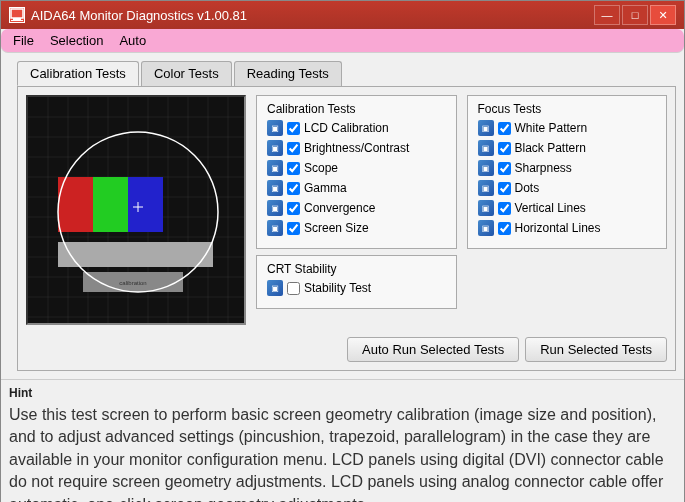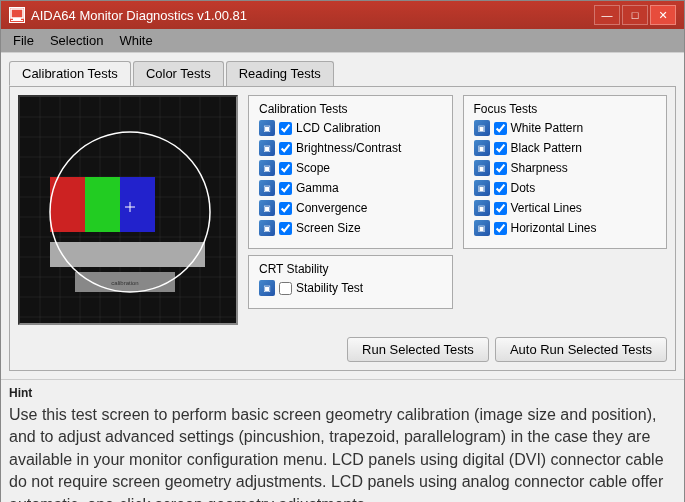--- a/index.html
+++ b/index.html
@@ -60,38 +60,40 @@
       font-size: 11px;
       cursor: pointer;
       display: flex;
       align-items: center;
       justify-content: center;
     }
     .title-btn.close {
       background: #e74c3c;
     }
     .menu-bar {
-      background: #a3a3a3;
+      background: #f9a8d4;
       padding: 2px 4px;
       display: flex;
       gap: 0;
       border-bottom: 1px solid #d0d0d0;
       height: 32px;
       align-items: center;
+      border-radius: 7px;
     }
     .menu-item {
       padding: 2px 8px;
       cursor: pointer;
       font-size: 13px;
     }
     .content {
       flex: 1;
       padding: 8px;
       display: flex;
       flex-direction: column;
+      margin-left: 8px;
     }
     .tabs {
       display: flex;
       gap: 0;
       margin-bottom: 0;
     }
     .tab {
       padding: 4px 12px;
       border: 1px solid #aaa;
       border-bottom: none;
@@ -224,21 +226,21 @@
     <div class="title-bar-buttons">
       <button class="title-btn">—</button>
       <button class="title-btn">□</button>
       <button class="title-btn close">✕</button>
     </div>
   </div>
 
   <div class="menu-bar">
     <span class="menu-item">File</span>
     <span class="menu-item">Selection</span>
-    <span class="menu-item">White</span>
+    <span class="menu-item">Auto</span>
   </div>
 
   <div class="content">
 
     <div class="tabs">
       <div class="tab active">
         <span>Calibration Tests</span>
       </div>
       <div class="tab">
         <span>Color Tests</span>
@@ -378,22 +380,22 @@
                 <input type="checkbox" checked="" style="">
                 <span>Horizontal Lines</span>
               </div>
             </div>
           </div>
 
         </div>
       </div>
 
       <div class="bottom-buttons">
+        <button class="btn">Auto Run Selected Tests</button>
         <button class="btn">Run Selected Tests</button>
-        <button class="btn">Auto Run Selected Tests</button>
       </div>
     </div>
 
   </div>
 
   <div class="hint-area">
     <div class="hint-title">Hint</div>
     <div class="hint-text">Use this test screen to perform basic screen geometry calibration (image size and position), and to adjust advanced settings (pincushion, trapezoid, parallelogram) in the case they are available in your monitor configuration menu. LCD panels using digital (DVI) connector cable do not require screen geometry adjustments.  LCD panels using analog connector cable offer automatic, one-click screen geometry adjustments.</div>
   </div>
 

